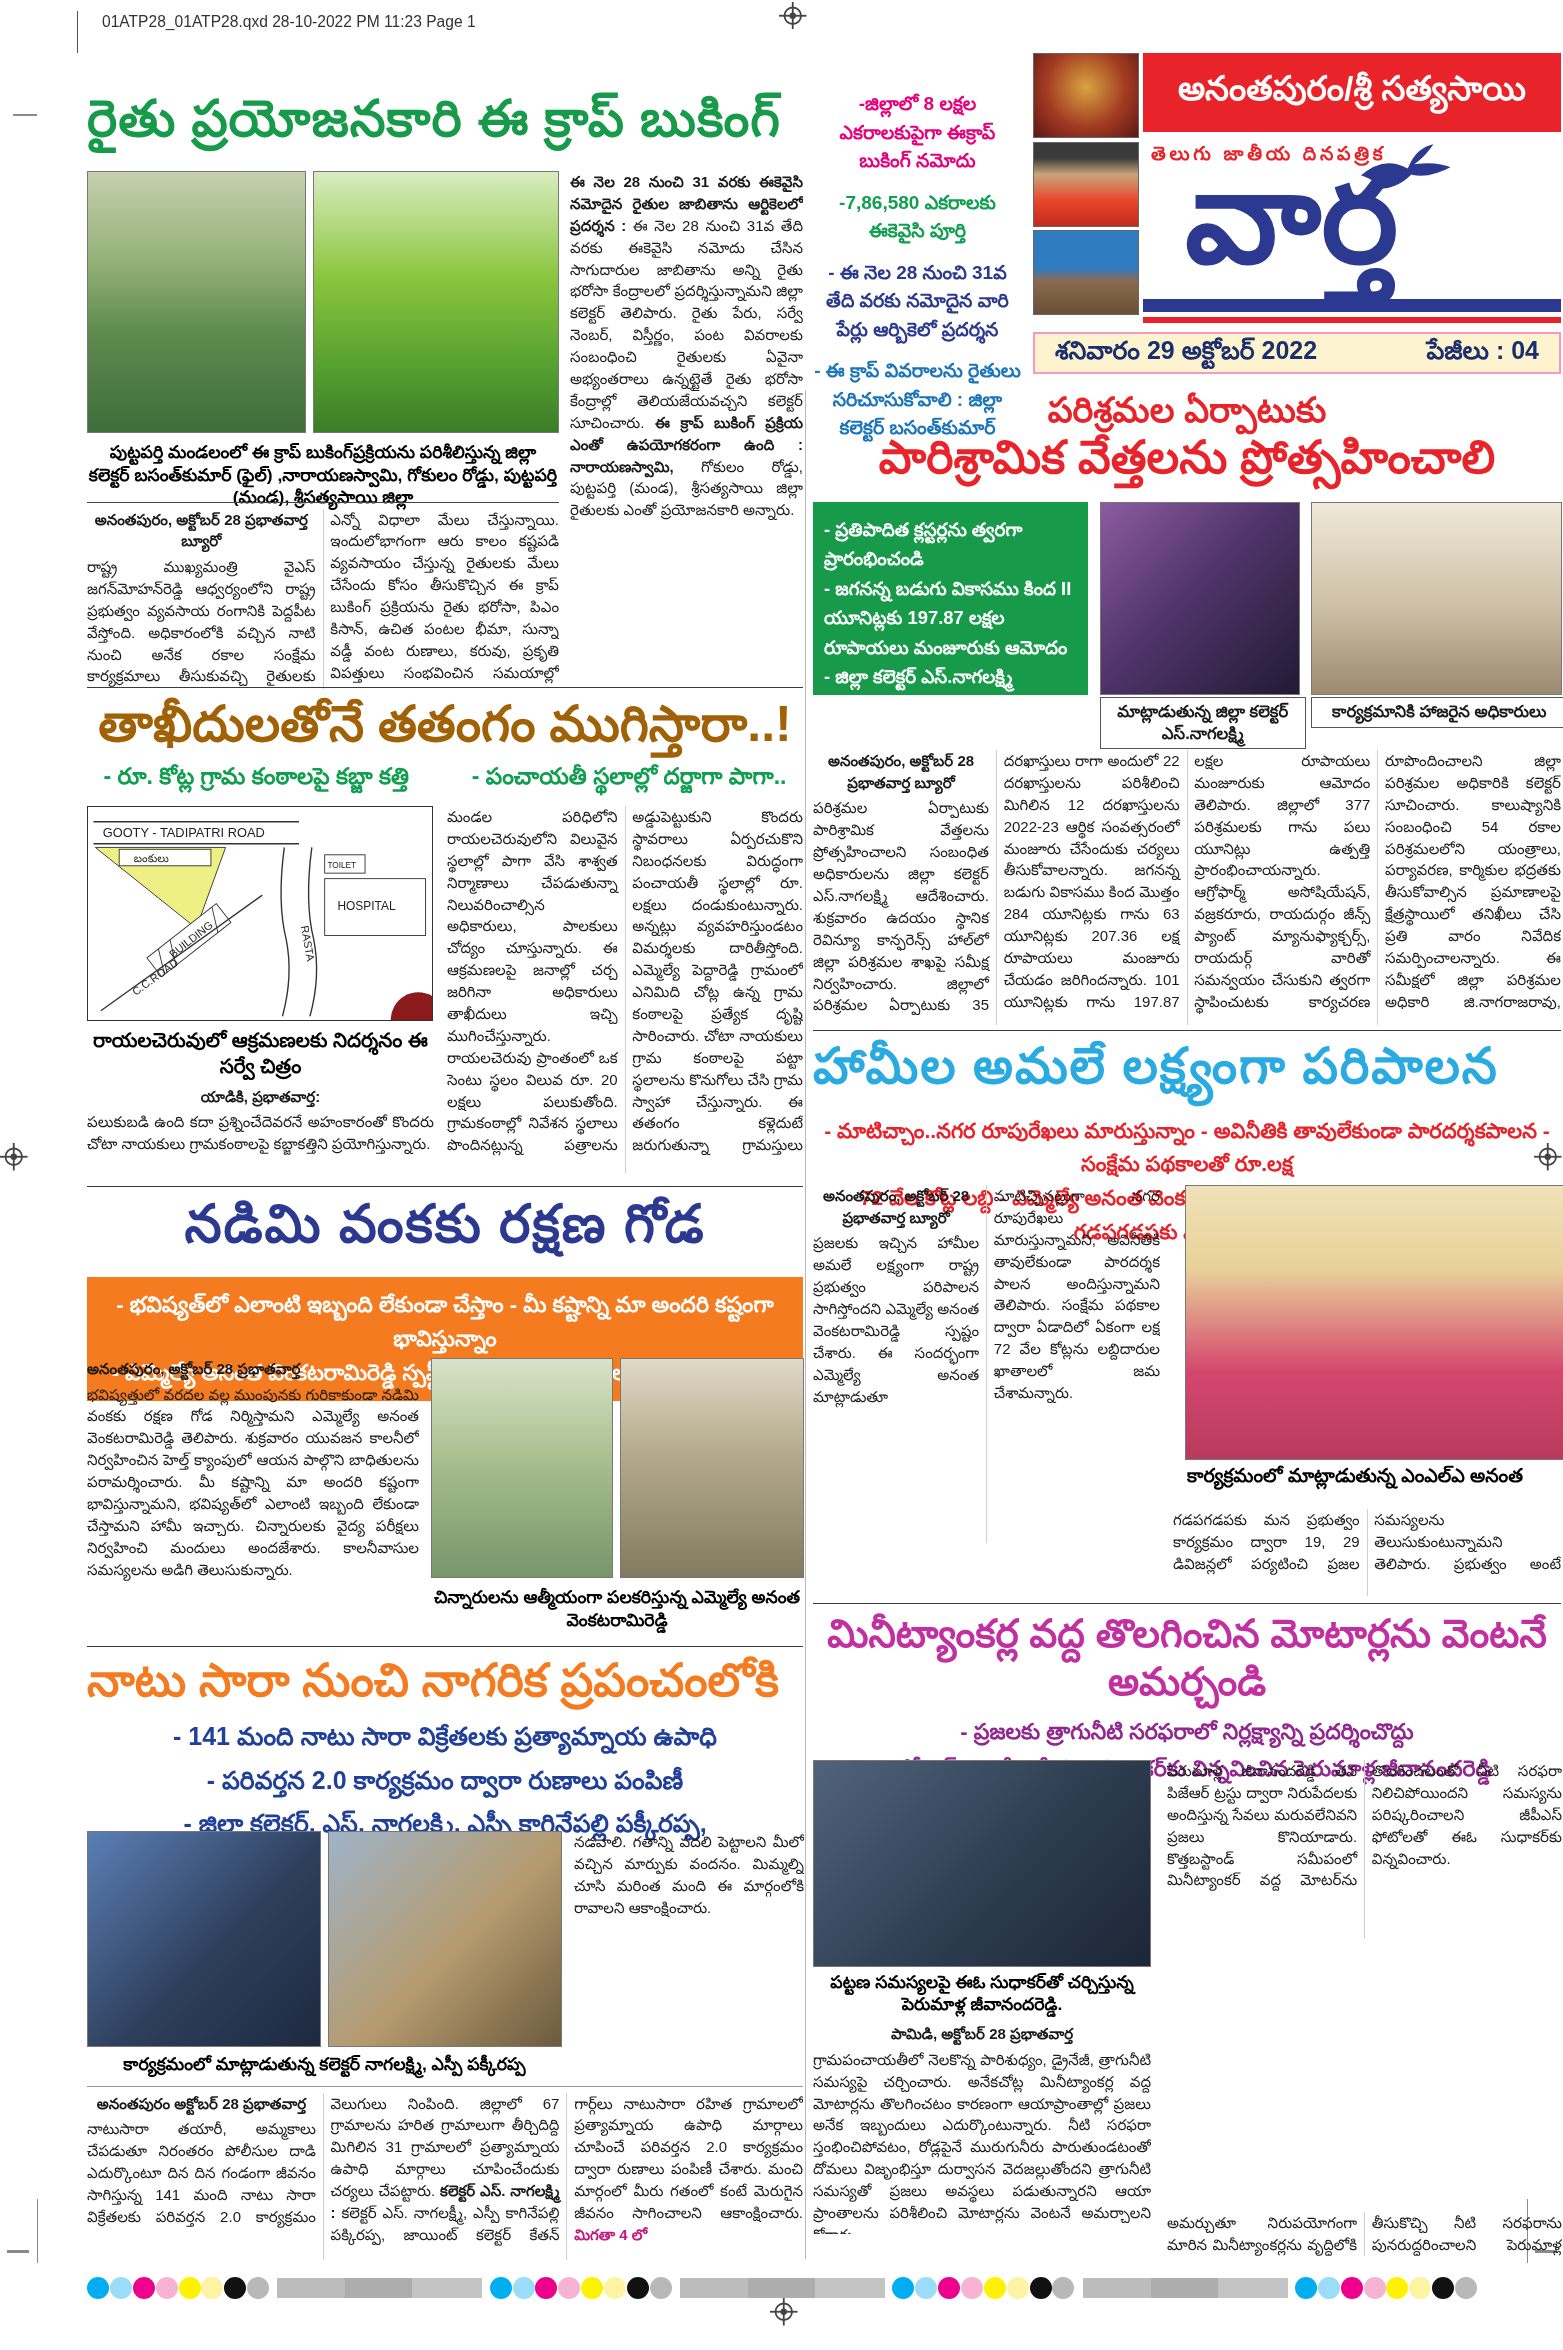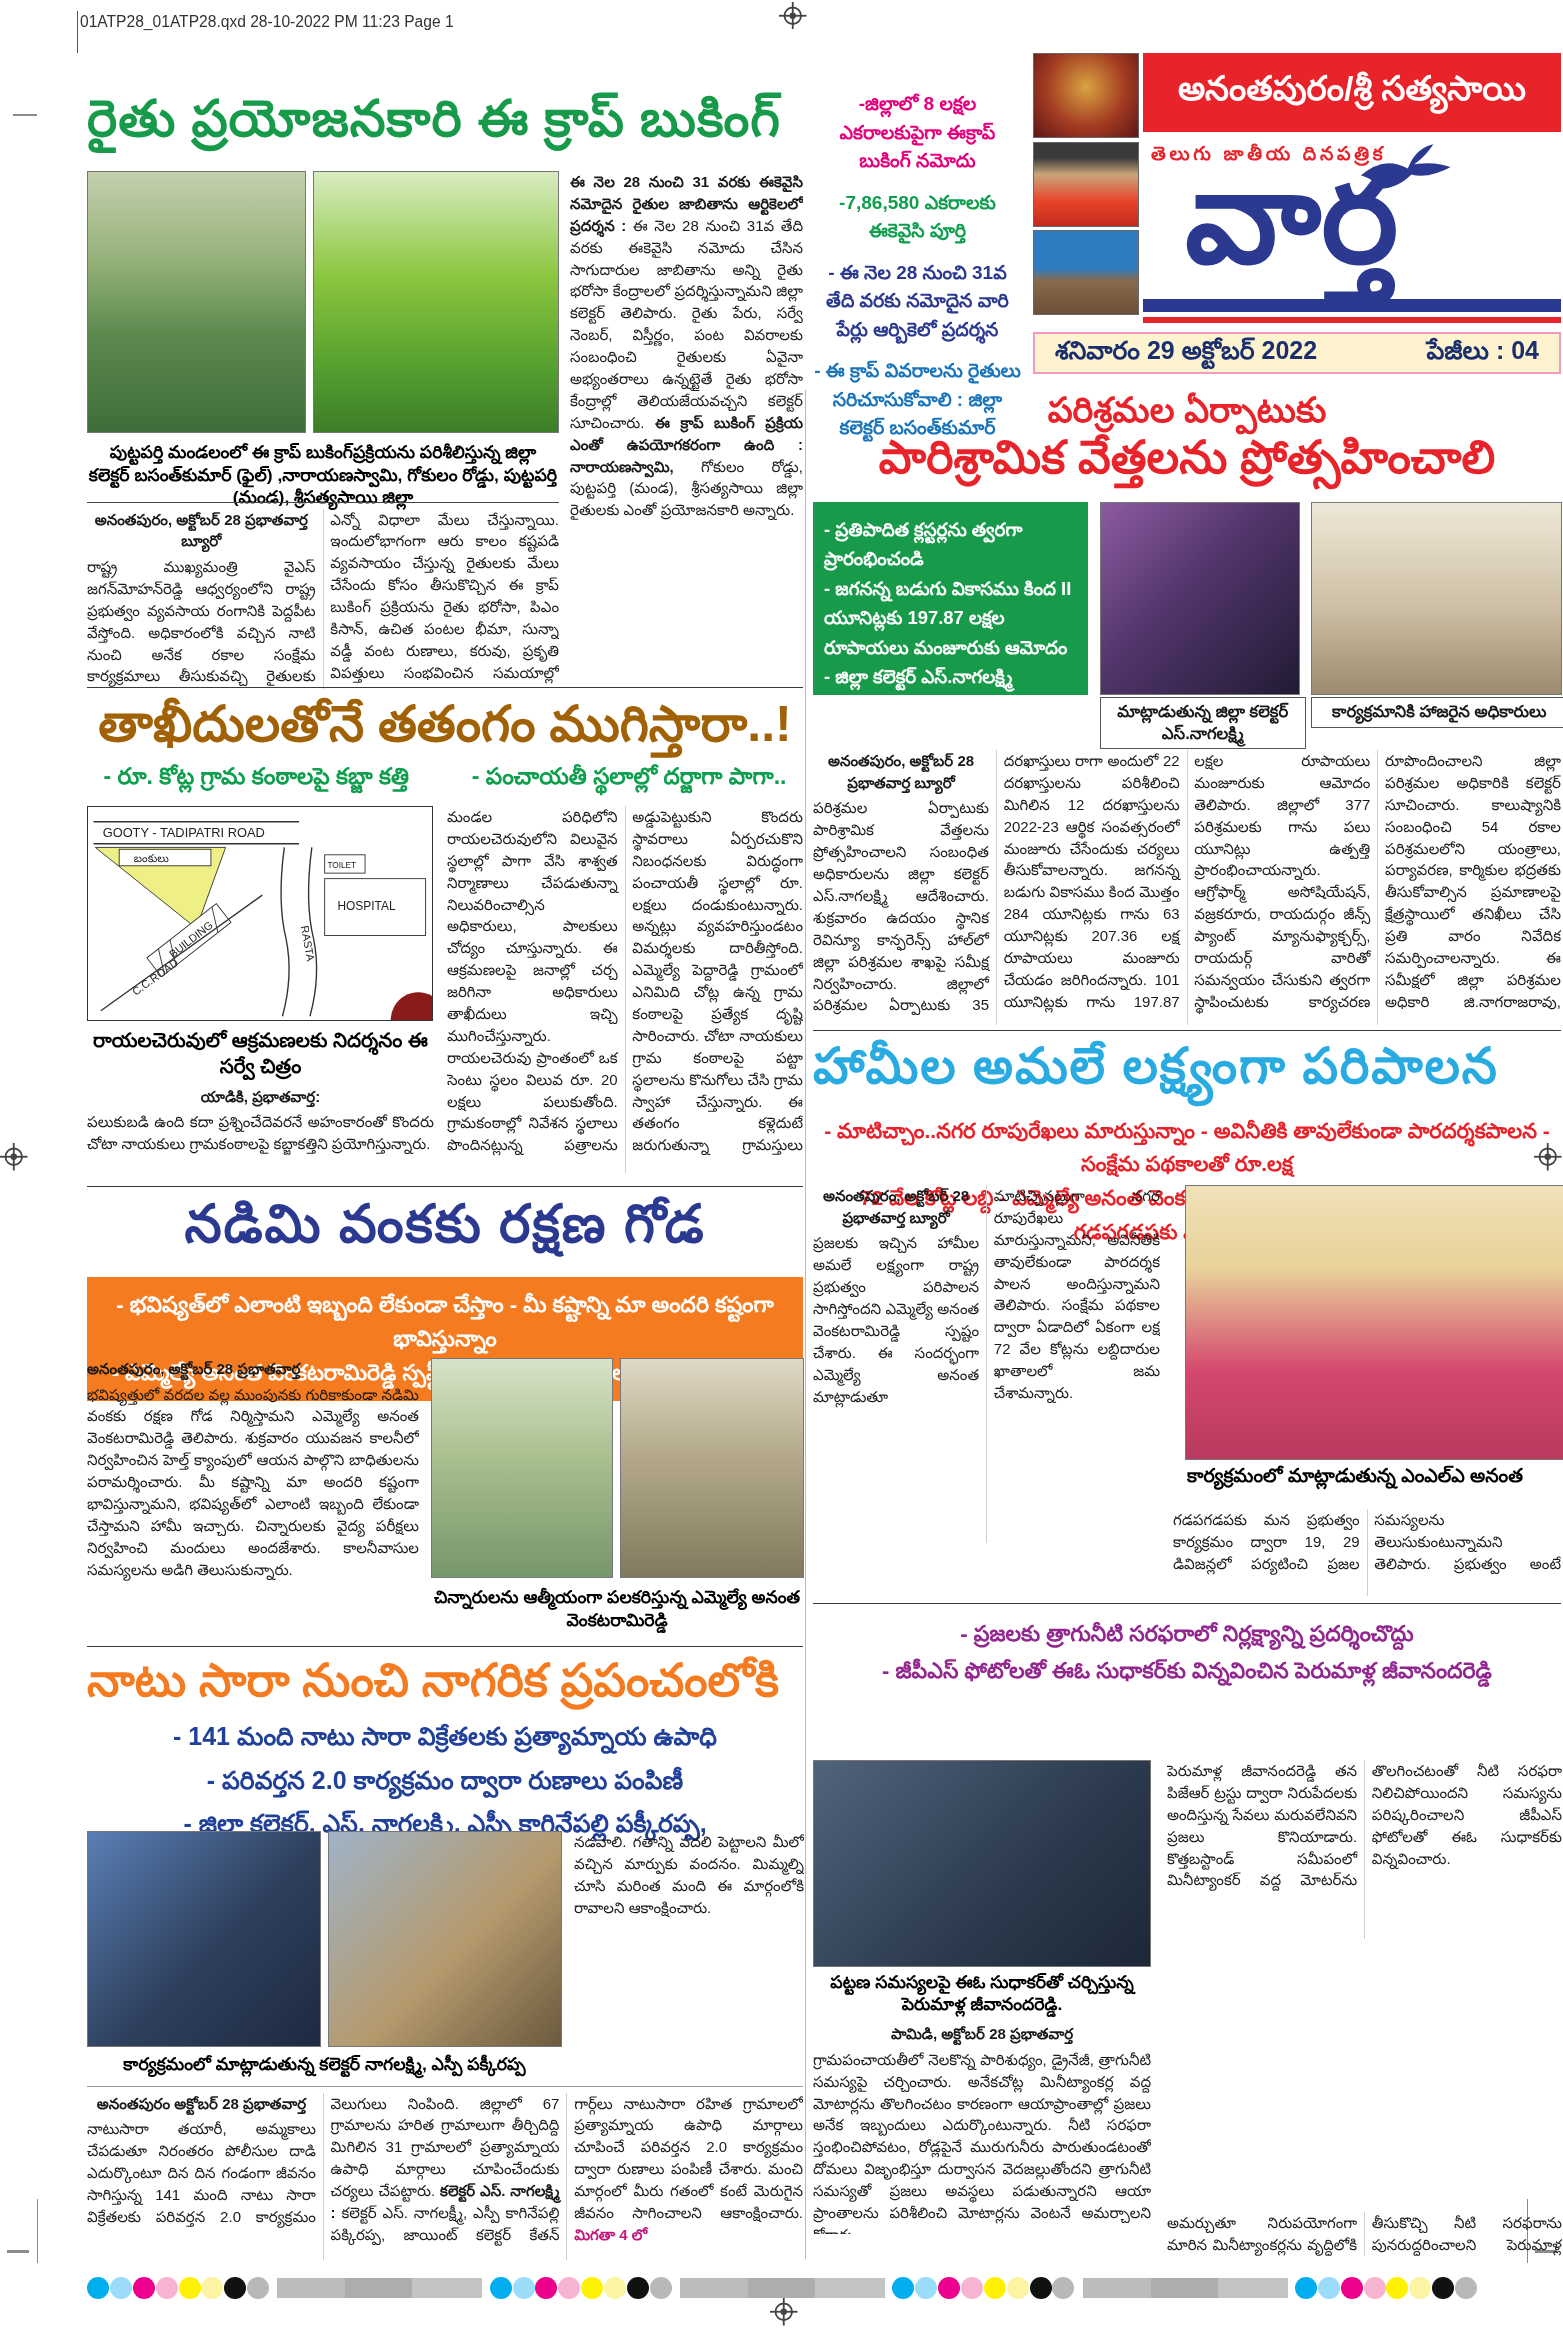--- a/index.html
+++ b/index.html
@@ -1,20 +1,20 @@
 <!DOCTYPE html>
 <html style="font-size:14.7px"><head>
 <meta charset="utf-8">
 <style>
   html,body{margin:0;padding:0;background:#e9e9e9;}
   .page{position:relative;width:1564px;height:2351px;background:#ffffff;overflow:hidden;
         font-family:"Liberation Sans","DejaVu Sans",sans-serif;color:#1a1a1a;}
   
   .print-header{position:absolute;left:77px;top:11px;font-size:15.6px;color:#333;
-        border-left:1.4px solid #555;padding-left:2px;height:42px;line-height:22px;}
+        border-left:1.4px solid #555;padding-left:24px;height:42px;line-height:22px;}
   .tick{position:absolute;background:#8a8a8a;}
   .regmark{position:absolute;width:27.5px;height:27.5px;}
   .regmark svg{width:100%;height:100%;}
   
   .vrule{position:absolute;left:805px;top:390px;width:0.9px;height:1869px;background:#b9b9b9;}
   section{position:absolute;box-sizing:border-box;}
   .sep-top{border-top:1.4px solid #3a3a3a;padding-top:5.5px;}
   
   .body-txt{font-size:15px;line-height:1.46;text-align:justify;overflow:hidden;}
   .cols2{column-count:2;column-gap:14.7px;column-rule:0.9px solid #cfcfcf;}
@@ -303,20 +303,21 @@
     <div style="position:absolute;left:372px;top:154px;width:340px;">
       <div class="photo ph-mla" style="width:388px;height:275px;"></div>
       <div class="caption" style="margin-top:3.7px;font-size:19px;">కార్యక్రమంలో మాట్లాడుతున్న ఎంఎల్ఎ అనంత</div>
     </div>
     <div style="position:absolute;left:360px;top:478px;width:388px;height:87px;" class="body-txt cols2">
       <span>గడపగడపకు మన ప్రభుత్వం కార్యక్రమం ద్వారా 19, 29 డివిజన్లలో పర్యటించి ప్రజల సమస్యలను తెలుసుకుంటున్నామని తెలిపారు. ప్రభుత్వం అంటే ఎమ్మెల్యే, ఎంపి, నేతలు కాదని.. ప్రజలే అని అన్నారు. మన ప్రభుత్వం కార్యక్రమాన్ని చేపడుతున్నామని తెలిపారు.</span>
     </div>
   </section>
 
   <section class="sep-top" style="left:813px;top:1603px;width:748px;height:656px;">
+    <div class="mini-headline">మినీట్యాంకర్ల వద్ద తొలగించిన మోటార్లను వెంటనే అమర్చండి</div>
     <div style="margin-top:5.5px;">
       <div class="mini-sub">- ప్రజలకు త్రాగునీటి సరఫరాలో నిర్లక్ష్యాన్ని ప్రదర్శించొద్దు</div>
       <div class="mini-sub">- జీపీఎస్ ఫోటోలతో ఈఓ సుధాకర్‌కు విన్నవించిన పెరుమాళ్ల జీవానందరెడ్డి</div>
     </div>
     <div style="position:absolute;left:0;top:156px;width:338px;">
       <div class="photo ph-press" style="width:338px;height:207px;"></div>
       <div class="caption" style="margin-top:3.7px;font-size:17.4px;">పట్టణ సమస్యలపై ఈఓ సుధాకర్‌తో చర్చిస్తున్న పెరుమాళ్ల జీవానందరెడ్డి.</div>
       <div class="body-txt" style="margin-top:7.3px;height:211px;">
         <span class="dateline">పామిడి, అక్టోబర్ 28 ప్రభాతవార్త</span>
         <span>గ్రామపంచాయతీలో నెలకొన్న పారిశుధ్యం, డ్రైనేజీ, త్రాగునీటి సమస్యపై చర్చించారు. అనేకచోట్ల మినీట్యాంకర్ల వద్ద మోటార్లను తొలగించటం కారణంగా ఆయాప్రాంతాల్లో ప్రజలు అనేక ఇబ్బందులు ఎదుర్కొంటున్నారు. నీటి సరఫరా స్తంభించిపోవటం, రోడ్లపైనే మురుగునీరు పారుతుండటంతో దోమలు విజృంభిస్తూ దుర్వాసన వెదజల్లుతోందని త్రాగునీటి సమస్యతో ప్రజలు అవస్థలు పడుతున్నారని ఆయా ప్రాంతాలను పరిశీలించి మోటార్లను వెంటనే అమర్చాలని కోరారు.</span>

